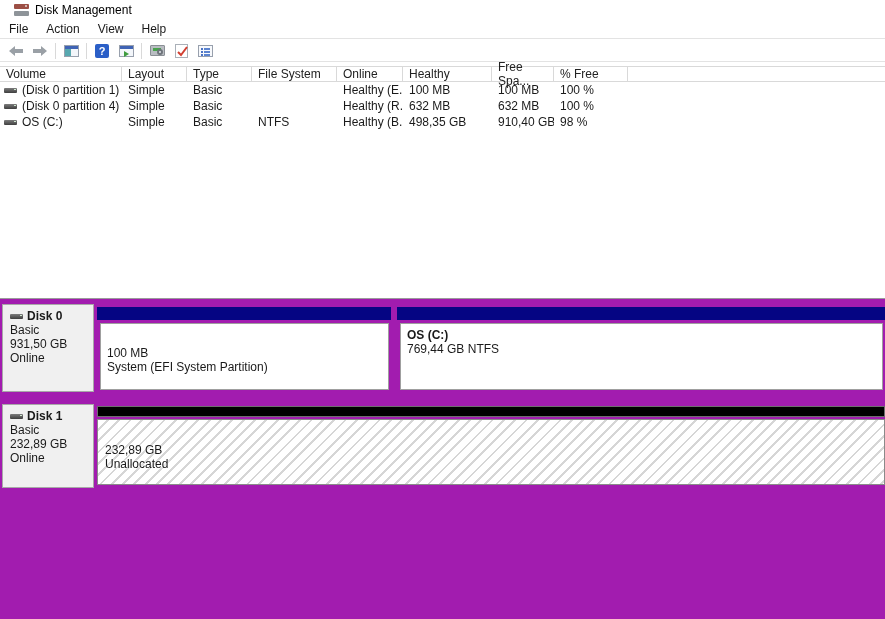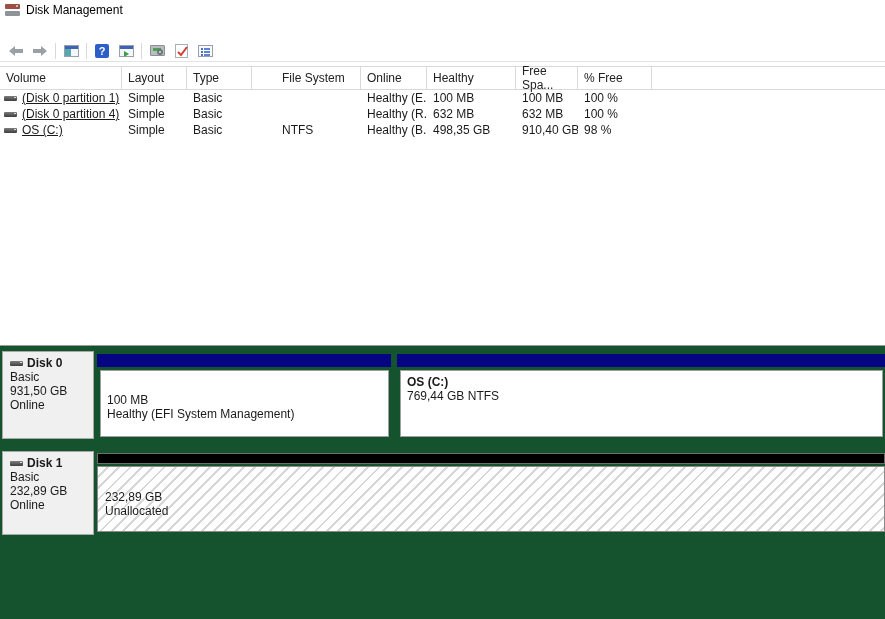--- a/index.html
+++ b/index.html
@@ -2,21 +2,21 @@
 <html><head>
 <meta charset="utf-8">
 <style>
   * { margin:0; padding:0; box-sizing:border-box; }
   html,body { width:885px; height:619px; overflow:hidden; background:#fff;
     font-family:"Liberation Sans", sans-serif; font-size:12px; color:#1a1a1a; }
   #app { position:relative; width:885px; height:619px; background:#fff; }
 
   
   #titlebar { position:absolute; top:0; left:0; right:0; height:19px;
-    display:flex; align-items:center; padding-left:5px; background:#fff; }
+    display:flex; align-items:center; padding-left:14px; background:#fff; }
   .app-icon { width:15px; height:12px; position:relative; margin-right:6px; }
   .app-icon .ic-top { position:absolute; top:0; left:0; right:0; height:5px;
     background:#9c4f45; border-radius:1px; }
   .app-icon .ic-top:after { content:""; position:absolute; right:2px; top:1px;
     width:2px; height:2px; background:#e7d9d6; border-radius:50%; }
   .app-icon .ic-bot { position:absolute; bottom:0; left:0; right:0; height:5px;
     background:#8e9499; border-radius:1px; }
   #window-title { font-size:12px; color:#000; }
 
   
@@ -45,38 +45,38 @@
   .chk-ico { width:13px; height:14px; background:#fff; border:1px solid #aab0b8; position:relative; }
   .chk-ico svg { position:absolute; left:1px; top:1px; }
   .det-ico { width:15px; height:12px; border:1px solid #98a0ad; background:#f7f9fc; position:relative; }
   .det-ico i { position:absolute; left:5px; height:2px; right:2px; background:#5b83cf; }
   .det-ico i.l1 { top:2px; } .det-ico i.l2 { top:5px; } .det-ico i.l3 { top:8px; }
   .det-ico b { position:absolute; left:2px; width:2px; height:2px; background:#4a72c4; }
   .det-ico b.b1 { top:2px; } .det-ico b.b2 { top:5px; } .det-ico b.b3 { top:8px; }
 
   
   #listpane { position:absolute; top:63px; left:0; right:0; height:235px; background:#fff; }
-  #vol-header { display:flex; height:24px; margin-top:3px;
+  #vol-header { display:flex; height:16px; margin-top:3px;
     border-top:1px solid #d9d9d9; border-bottom:1px solid #d9d9d9; background:#fff; }
   .hcell { display:flex; align-items:center; padding-left:6px;
     border-right:1px solid #d9d9d9; color:#222; }
   .hcell.fill { flex:1; border-right:none; }
   .vrow { display:flex; height:16px; align-items:center; }
   .cell { padding-left:6px; white-space:nowrap; overflow:hidden; }
   .c-vol { width:122px; } .c-layout { width:65px; } .c-type { width:65px; }
-  .c-fs { width:85px;margin-left:24px; } .c-status { width:66px; } .c-cap { width:89px; }
+  .c-fs { width:85px; } .c-status { width:66px; } .c-cap { width:89px; }
   .c-free { width:62px; } .c-pct { width:74px; }
-  .vrow .c-vol { display:flex; align-items:center; padding-left:4px;text-decoration:underline; }
+  .vrow .c-vol { display:flex; align-items:center; padding-left:4px; }
   .disk-glyph { display:inline-block; width:13px; height:5px; min-width:13px;
     background:linear-gradient(#7d7d7d,#3e3e3e); border-radius:1px; margin-right:5px; position:relative; }
   .disk-glyph:after { content:""; position:absolute; right:1px; top:1px; width:2px; height:1px; background:#cfe8cf; }
 
   
   #graphpane { position:absolute; top:298px; left:0; right:0; bottom:0;
-    background:#14532d; border-top:1px solid #9b9b9b;margin-top:47px; }
+    background:#a21caf; border-top:1px solid #9b9b9b; }
   .disk-row { position:absolute; left:2px; right:0; }
   #disk-row-0 { top:5px; height:88px; }
   #disk-row-1 { top:105px; height:84px; }
   .disk-label { position:absolute; left:0; top:0; bottom:0; width:92px;
     background:#f0f0f0; border:1px solid #a8a8a8; padding:4px 0 0 7px; line-height:14px; }
   .disk-label .dname { font-weight:bold; display:flex; align-items:center; }
   .disk-label .dname .disk-glyph { margin-right:4px; }
   .part-area { position:absolute; left:95px; top:0; bottom:0; right:0; }
   .partition { position:absolute; top:0; bottom:0; }
   .pstrip { position:absolute; top:3px; left:0; right:0; height:13px; background:#050583; }
@@ -100,20 +100,26 @@
 <div id="app">
 
   <div id="titlebar">
     <span class="app-icon">
         <span class="ic-top"></span>
         <span class="ic-bot"></span>
       </span>
     <span id="window-title">Disk Management</span>
   </div>
 
+  <div id="menubar">
+    <span class="menu-item">File</span>
+    <span class="menu-item">Action</span>
+    <span class="menu-item">View</span>
+    <span class="menu-item">Help</span>
+  </div>
 
   <div id="toolbar">
     <span class="tb-btn">
       <svg width="16" height="12" viewBox="0 0 16 12">
           <path d="M7 1 L1 6 L7 11 L7 8 L15 8 L15 4 L7 4 Z" fill="#9aa0a6"></path>
         </svg>
     </span>
     <span class="tb-btn">
       <svg width="16" height="12" viewBox="0 0 16 12">
           <path d="M9 1 L15 6 L9 11 L9 8 L1 8 L1 4 L9 4 Z" fill="#9aa0a6"></path>
@@ -230,21 +236,21 @@
           </div>
         <div>Basic</div>
         <div>931,50 GB</div>
         <div>Online</div>
       </div>
       <div class="part-area">
         <div class="partition" style="left:0; width:294px;">
           <div class="pstrip"></div>
           <div class="pbody no-title">
             <div>100 MB</div>
-            <div>Healthy (EFI System Management)</div>
+            <div>System (EFI System Partition)</div>
           </div>
         </div>
         <div class="partition" style="left:300px; right:0;">
           <div class="pstrip"></div>
           <div class="pbody">
             <div class="ptitle">OS  (C:)</div>
             <div>769,44 GB NTFS</div>
           </div>
         </div>
       </div>

